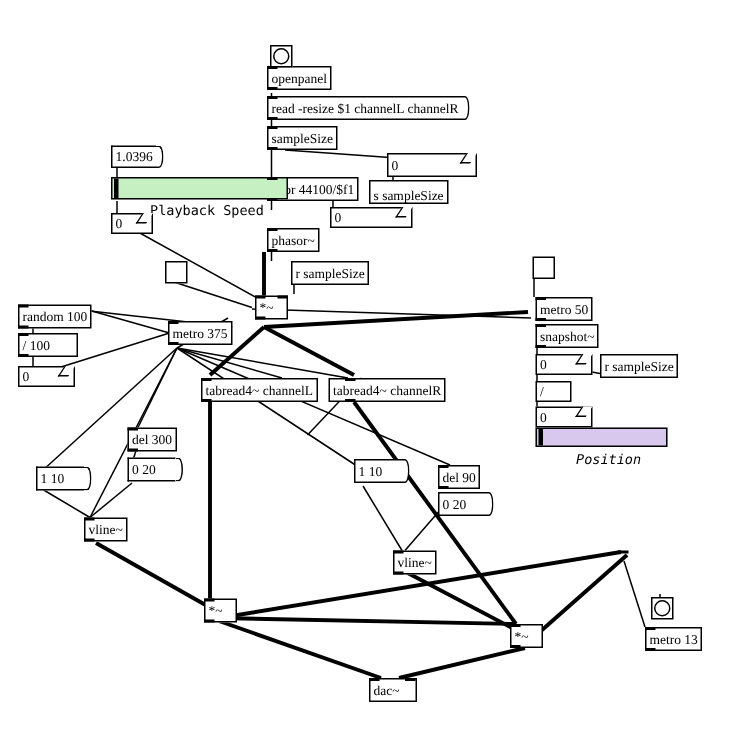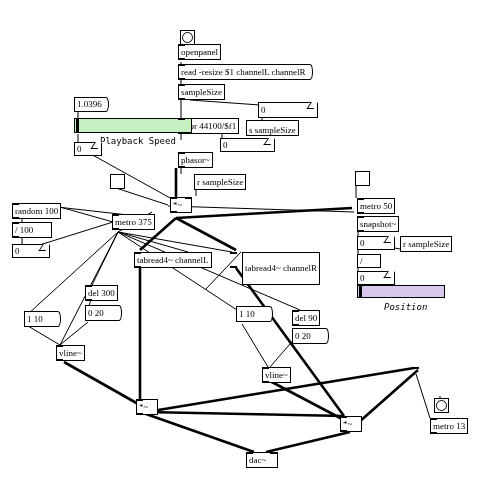--- a/index.html
+++ b/index.html
@@ -278,21 +278,21 @@
   </div>
 
   <div class="node obj" style="left:112px; top:214px; height:16px;">
     <span class="lbl">metro 375</span>
   </div>
 
   <div class="node obj" style="left:134px; top:252px; height:16px;">
     <span class="lbl">tabread4~ channelL</span>
   </div>
 
-  <div class="node obj" style="left:242px; top:252px; height:33px;">
+  <div class="node obj" style="left:219px; top:252px; height:16px;">
     <span class="lbl">tabread4~ channelR</span>
   </div>
 
   <div class="node obj" style="left:85px; top:285px; height:16px;">
     <span class="lbl">del 300</span>
   </div>
 
   <div class="node msg" style="left:85px; top:305px; width:32px; height:16px;">
     <span class="lbl">0 20</span>
   </div>

